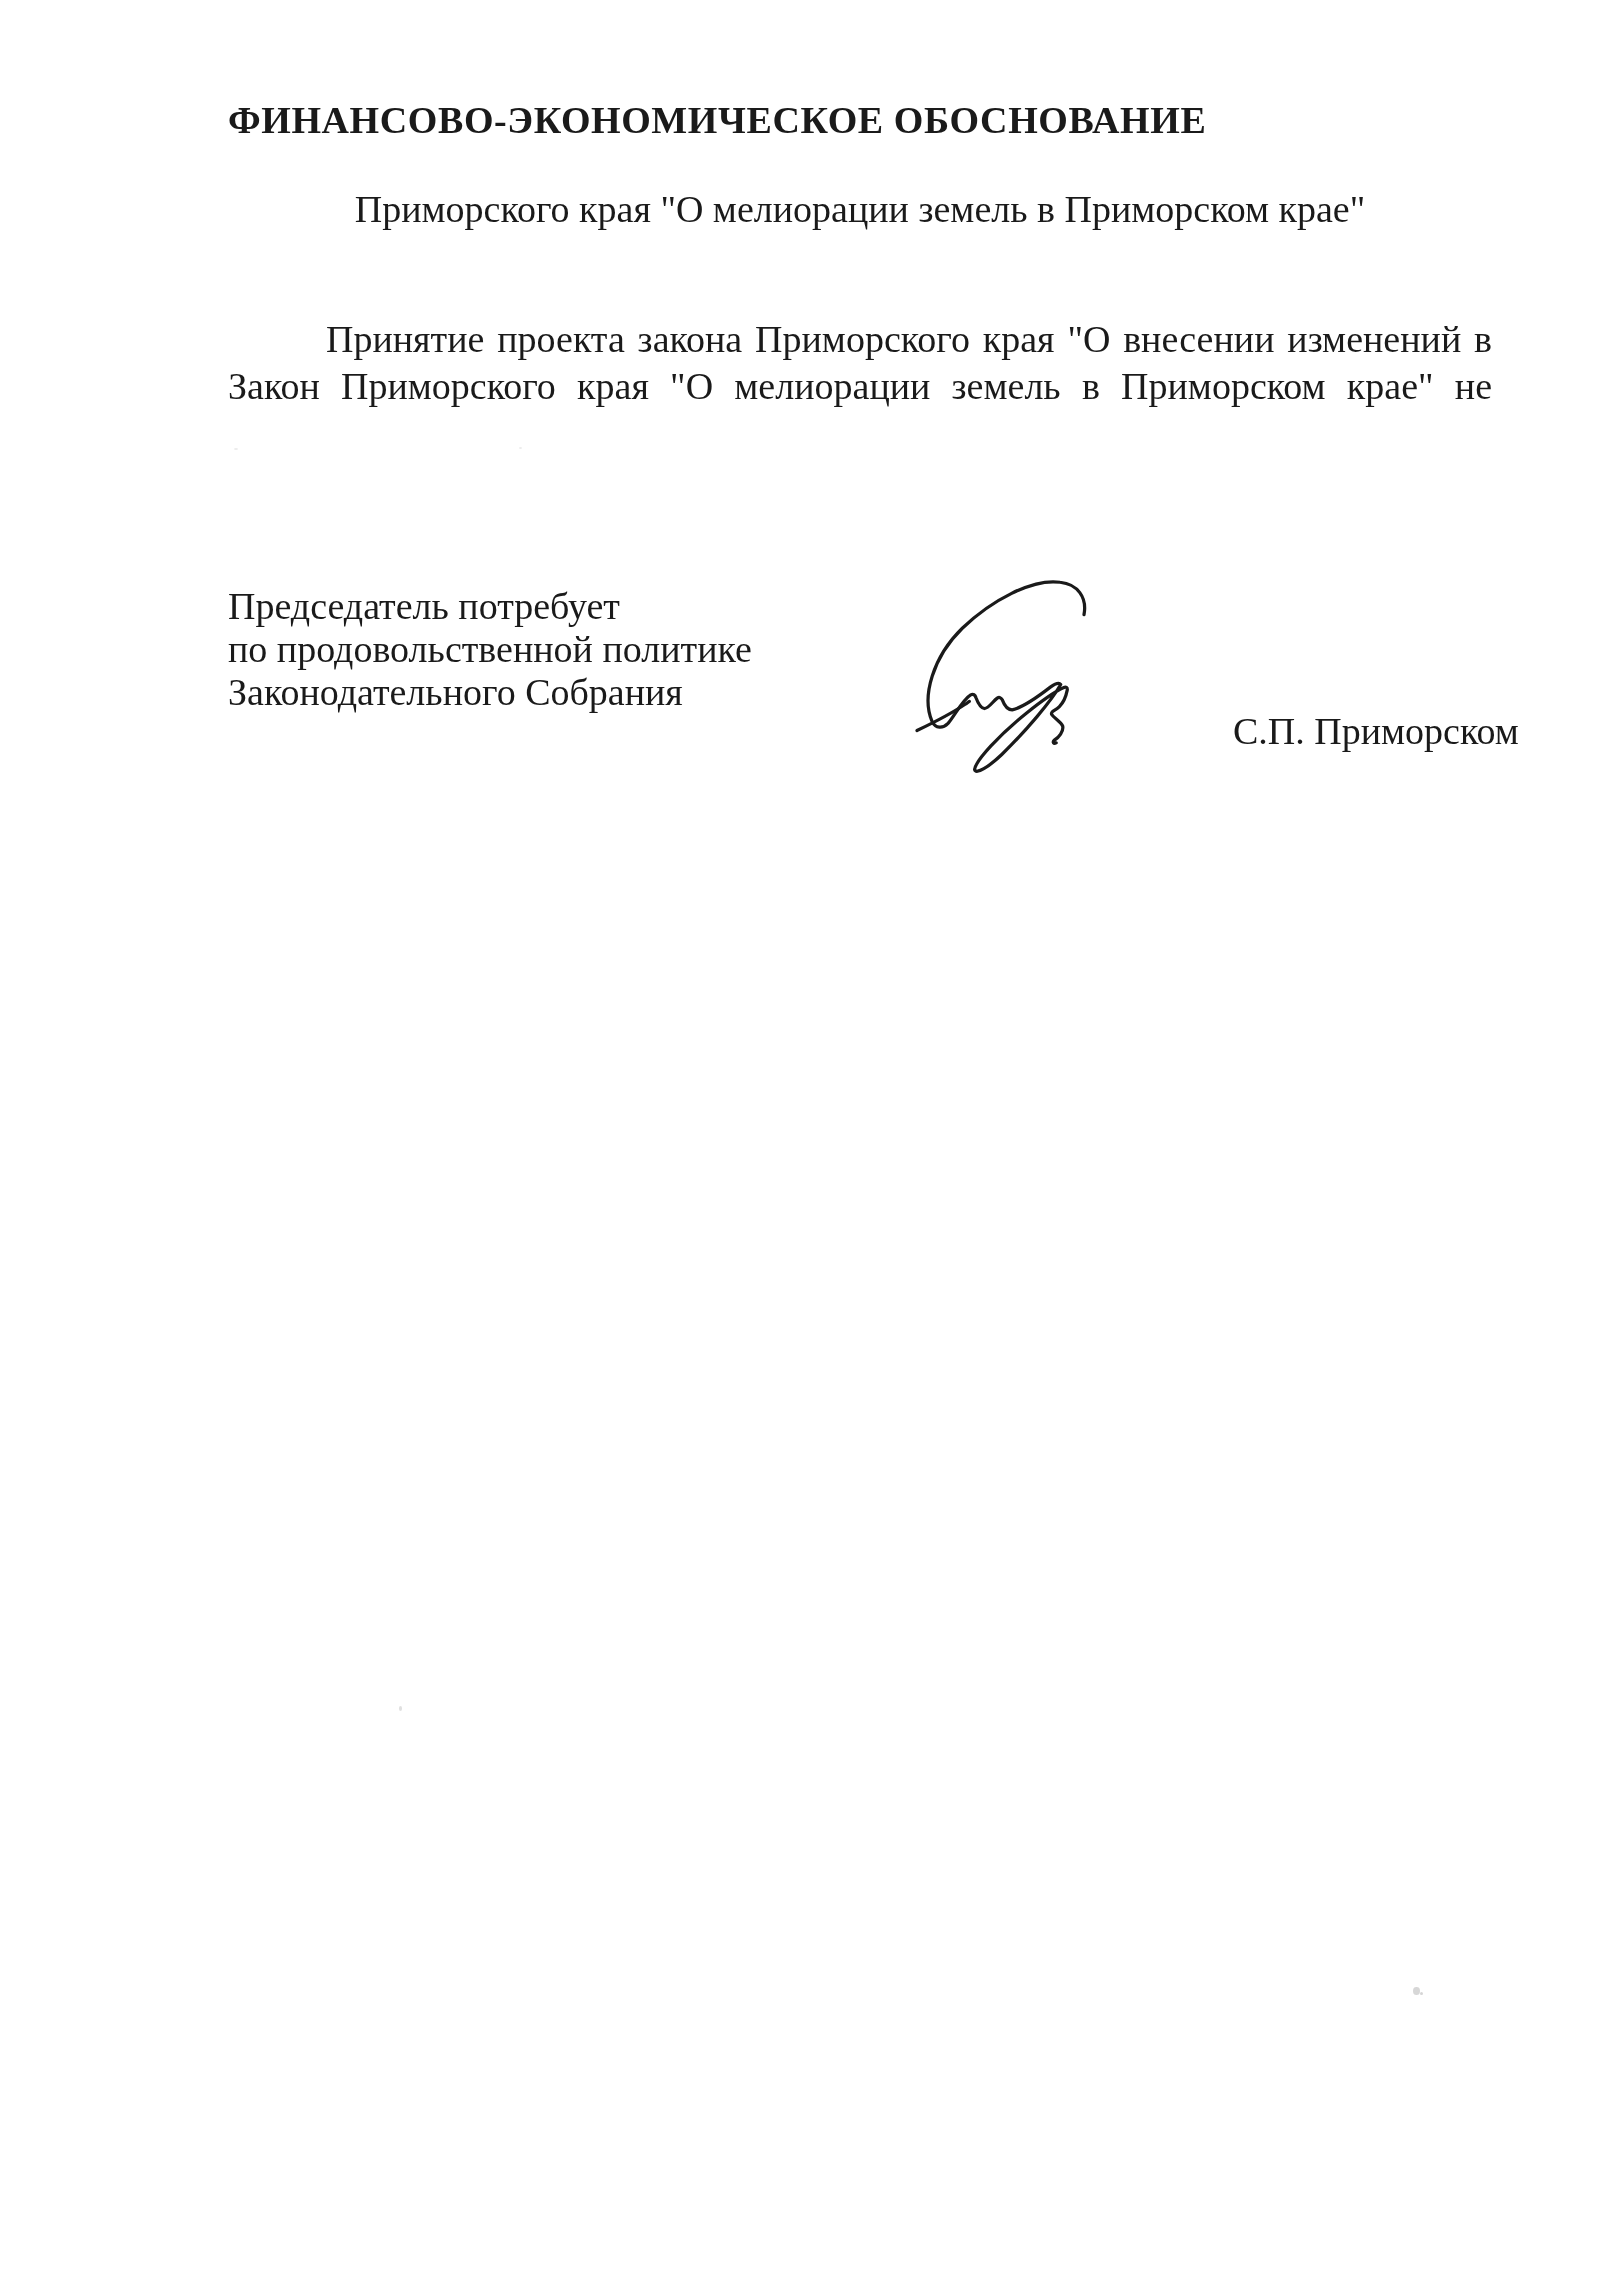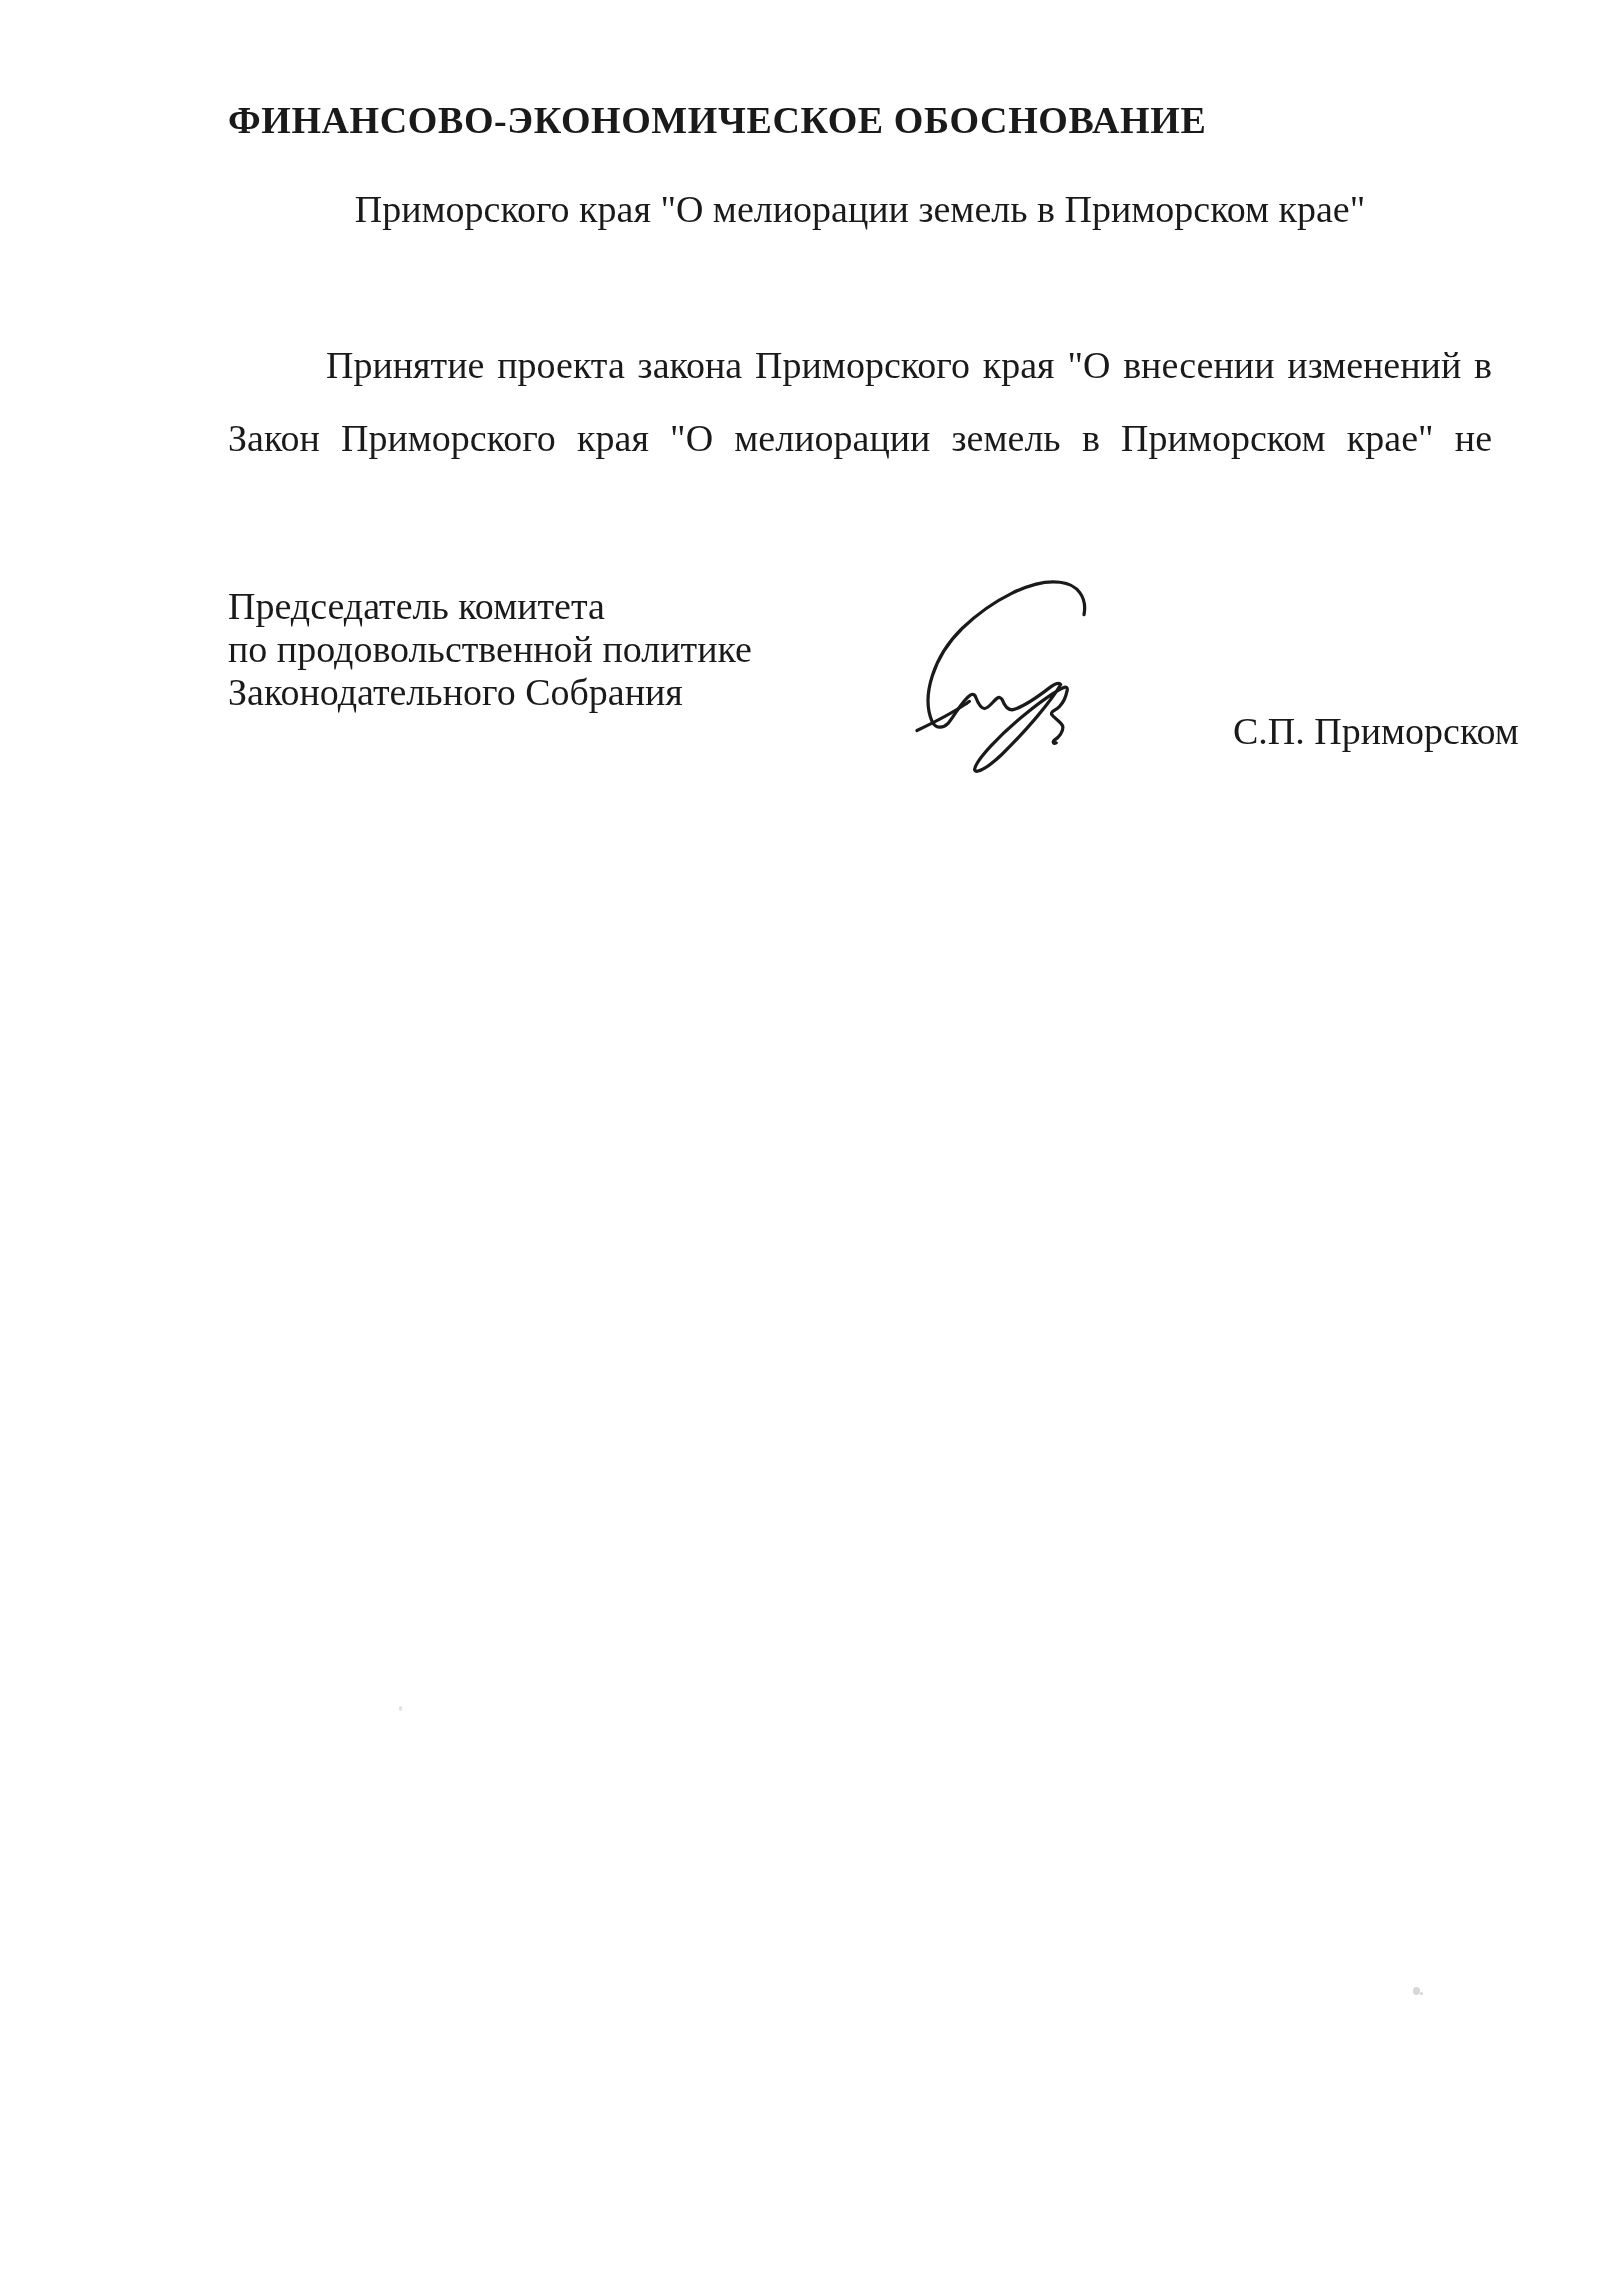--- a/index.html
+++ b/index.html
@@ -45,21 +45,20 @@
     width: 1264px;
     font-size: 38px;
     line-height: 47px;
   }
   .b-line {
     height: 47px;
     overflow: hidden;
   }
   .b-line.just {
     text-align: justify;
-    margin-top: 26px;
   }
   .b-line.just::after {
     content: "";
     display: inline-block;
     width: 100%;
     height: 0;
   }
   .b-line.indent {
     text-indent: 98px;
   }
@@ -106,21 +105,21 @@
   <div class="subtitle">
     <div>Приморского края "О мелиорации земель в Приморском крае"</div>
   </div>
 
   <div class="body-par">
     <div class="b-line just indent">Принятие проекта закона Приморского края "О внесении изменений в</div>
     <div class="b-line just">Закон Приморского края "О мелиорации земель в Приморском крае" не</div>
   </div>
 
   <div class="sig-block">
-    <div>Председатель комитета</div>
+    <div>Председатель потребует</div>
     <div>по продовольственной политике</div>
     <div>Законодательного Собрания</div>
   </div>
 
   <svg class="sig-ink" viewBox="0 0 400 400" xmlns="http://www.w3.org/2000/svg">
     <g fill="none" stroke="#1a1a1a" stroke-width="5" stroke-linecap="round" stroke-linejoin="round">
       <path d="
         M 295 72
         C 300 45, 285 25, 258 22
         C 215 16, 152 50, 107 93

